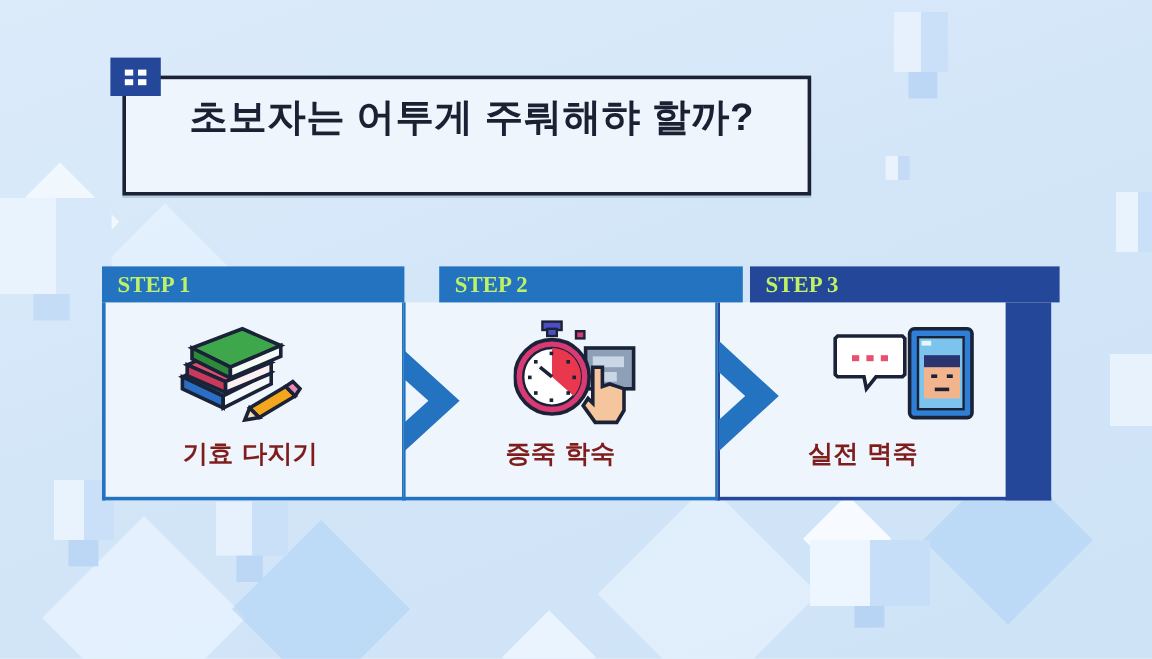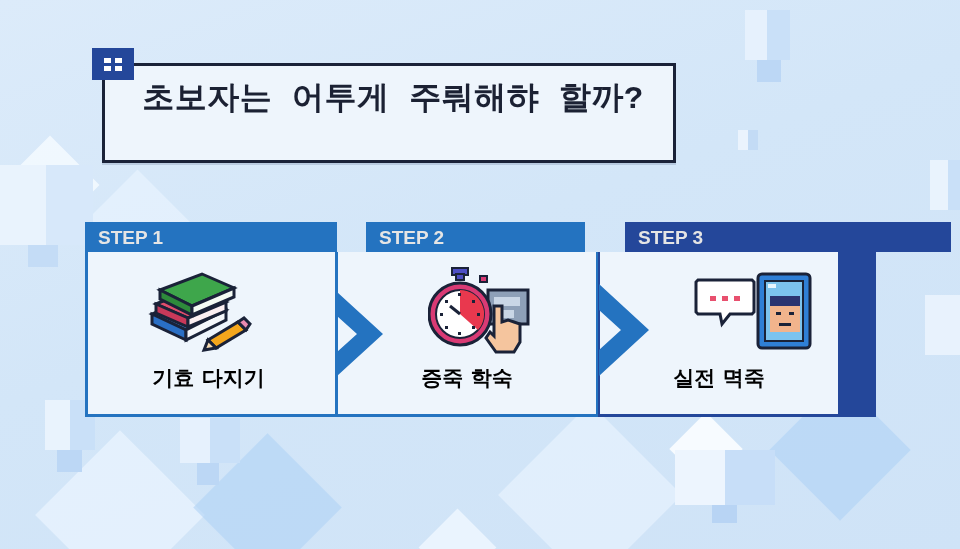--- a/index.html
+++ b/index.html
@@ -18,38 +18,38 @@
   }
   .title-tab .sq { position:absolute; width:7px; height:5px; background:#fff; }
   .title-box {
     position:absolute; left:102px; top:63px; width:568px; height:94px;
     background:#eef5fc; border:3px solid #1a2238; z-index:2;
     box-shadow: 0 2px 0 rgba(20,40,80,0.15);
   }
   .title-line {
     position:absolute; left:0; width:100%; text-align:center;
     font-weight:bold; font-size:32px; color:#1b2133; letter-spacing:0.5px;
-    font-family: Liberation Mono, monospace;
+    font-family: Liberation Sans, sans-serif;
   }
   .title-line.l1 { top:10px; left:4px; }
   .title-line.l2 { top:50px; left:-6px; }
 
   
   .step-header {
-    position:absolute; top:222px; height:30px; color:#e5e5e5;
-    font-family:Liberation Sans, sans-serif; font-weight:bold; font-size:19px;
+    position:absolute; top:222px; height:30px; color:#bef264;
+    font-family:Liberation Serif, serif; font-weight:bold; font-size:19px;
     line-height:31px; box-sizing:border-box; padding-left:13px; z-index:4;
   }
   .step-body {
     position:absolute; top:252px; height:165px; background:#eef5fc;
     box-sizing:border-box; z-index:3;
   }
   .step-label {
     position:absolute; left:0; width:100%; top:112px; text-align:center;
-    font-size:21px; font-weight:bold; color:#000000;
+    font-size:21px; font-weight:bold; color:#7f1d1d;
     font-family:"DejaVu Sans", sans-serif;
   }
   .chevron { position:absolute; z-index:5; }
   .icon { position:absolute; z-index:5; }
 </style>
 </head>
 <body>
 
 <div>
   <div class="diamond" style="left:60px;top:455px;width:120px;height:120px;background:rgba(235,245,255,0.7);"></div>
@@ -104,21 +104,21 @@
     <polygon points="12,18 44,34 44,43 12,27" fill="#2e8a3b" stroke="#1a2238" stroke-width="3"></polygon>
     <polygon points="44,34 86,16 86,25 44,43" fill="#f4fbf4" stroke="#1a2238" stroke-width="3"></polygon>
 
     <polygon points="60,68 90,50 98,58 68,76" fill="#f4a61c" stroke="#1a2238" stroke-width="3"></polygon>
     <polygon points="90,50 96,46 102,52 98,58" fill="#e98ab0" stroke="#1a2238" stroke-width="3"></polygon>
     <polygon points="60,68 68,76 56,78" fill="#f7dcb4" stroke="#1a2238" stroke-width="3"></polygon>
   </svg>
 </div>
 
 <div>
-  <div class="step-header" style="left:366px;width:219px;background:#2473c0;">STEP 2</div>
+  <div class="step-header" style="left:366px;width:253px;background:#2473c0;">STEP 2</div>
   <div class="step-body" style="left:336px;width:263px;border:3px solid #2473c0;border-top:none;border-left:2px solid #2473c0;">
     <div class="step-label">증죽 학숙</div>
   </div>
   <svg class="icon" style="left:428px;top:266px;" width="104" height="90" viewBox="0 0 104 90">
 
     <rect x="60" y="24" width="40" height="34" fill="#8ea0b8" stroke="#1a2238" stroke-width="3"></rect>
     <rect x="66" y="31" width="26" height="9" fill="#c9d6e6"></rect>
     <rect x="66" y="44" width="20" height="8" fill="#c9d6e6"></rect>
 
     <rect x="24" y="2" width="16" height="7" fill="#4d4ec4" stroke="#1a2238" stroke-width="2"></rect>
@@ -138,21 +138,21 @@
         <rect x="17" y="60" width="3" height="3"></rect>
       <rect x="44" y="60" width="3" height="3"></rect>
         <rect x="44" y="34" width="3" height="3"></rect>
     </g>
 
     <path d="M66 40 L74 40 L74 56 L80 54 L86 56 L92 58 L92 76 L86 86 L68 86 L58 72 L62 66 L66 70 Z" fill="#f5c59e" stroke="#1a2238" stroke-width="3"></path>
   </svg>
 </div>
 
 <div>
-  <div class="step-header" style="left:625px;width:326px;background:#24479a;">STEP 3</div>
+  <div class="step-header" style="left:625px;width:258px;background:#24479a;">STEP 3</div>
   <div class="step-body" style="left:598px;width:278px;border:3px solid #24479a;border-top:none;border-left:2px solid #24479a;border-right:38px solid #24479a;">
     <div class="step-label">실전 멱죽</div>
   </div>
   <svg class="icon" style="left:692px;top:272px;" width="122" height="80" viewBox="0 0 122 80">
 
     <path d="M6 8 L60 8 L62 10 L62 40 L60 42 L38 42 L30 52 L28 42 L6 42 L4 40 L4 10 Z" fill="#ffffff" stroke="#1a2238" stroke-width="3"></path>
     <rect x="18" y="24" width="6" height="5" fill="#e8506e"></rect>
     <rect x="30" y="24" width="6" height="5" fill="#e8506e"></rect>
     <rect x="42" y="24" width="6" height="5" fill="#e8506e"></rect>
 

